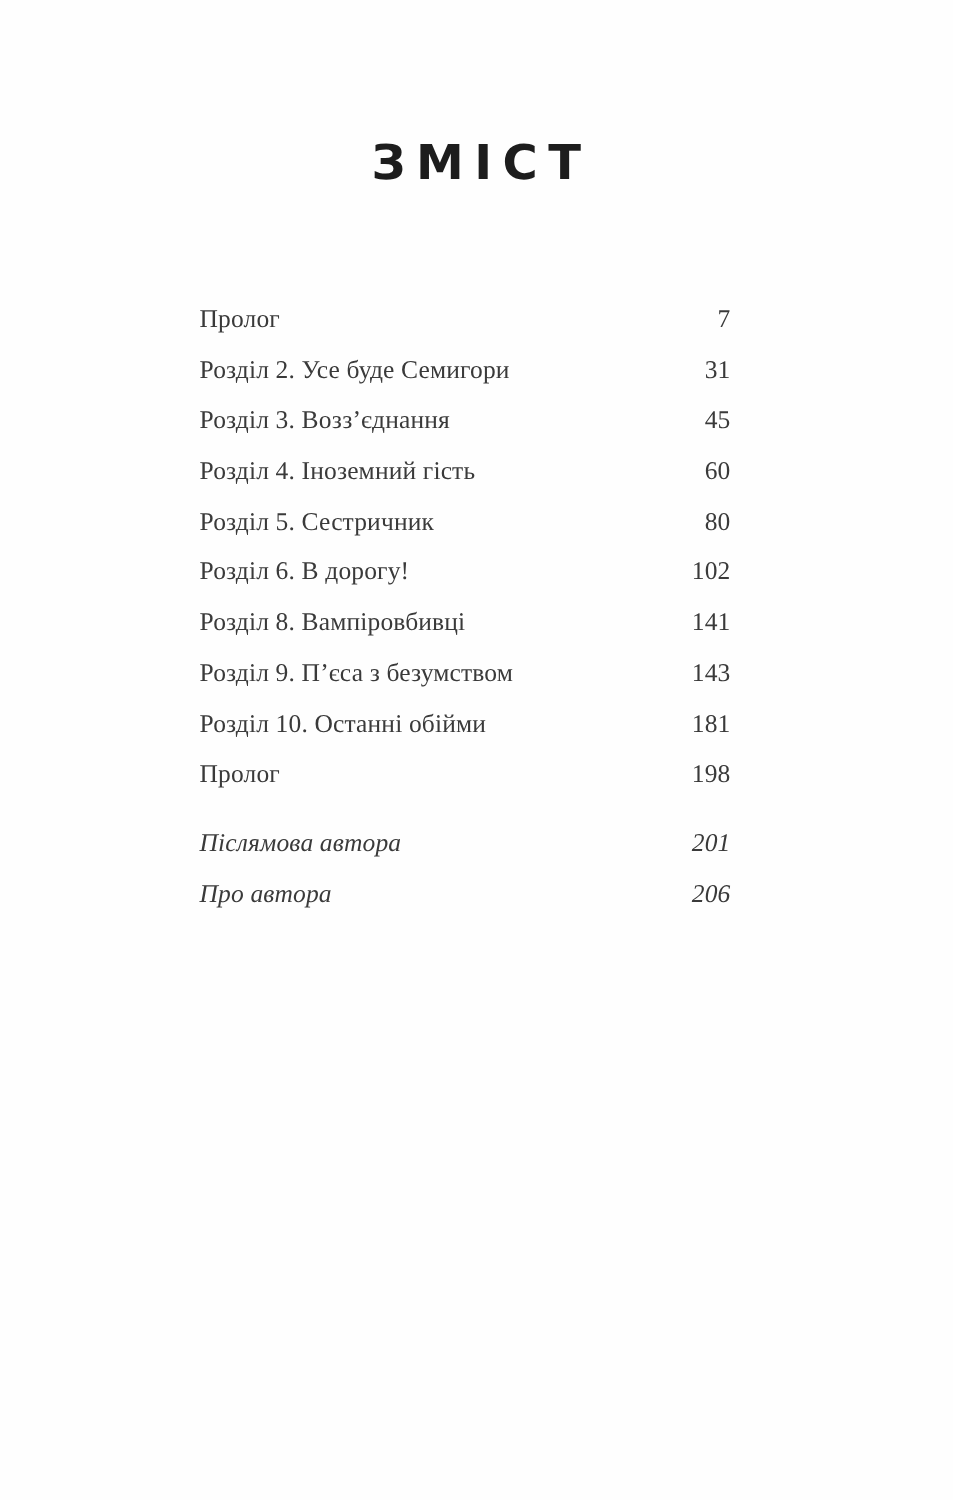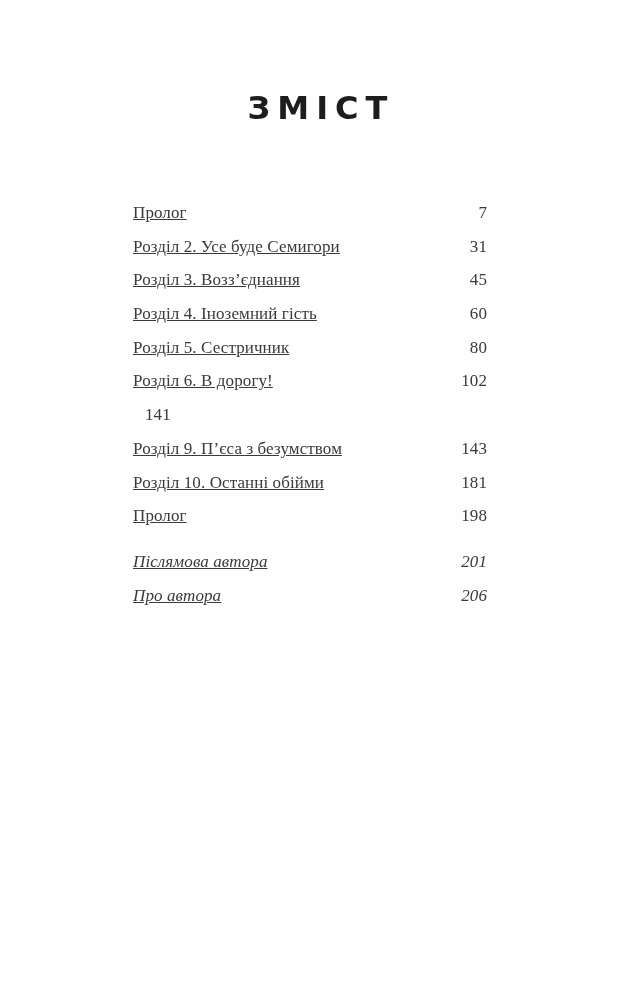--- a/index.html
+++ b/index.html
@@ -42,21 +42,20 @@
     justify-content: space-between;
     align-items: flex-start;
     font-size: 17px;
     line-height: 21px;
     color: #3a3a3a;
     letter-spacing: 0.1px;
   }
   .toc-row .label {
     text-align: left;
     white-space: nowrap;
-    text-decoration: underline;
   }
   .toc-row .pagenum {
     text-align: right;
     padding-left: 12px;
   }
   .toc-row.italic .label,
   .toc-row.italic .pagenum {
     font-style: italic;
     margin-top: 12px;
   }
@@ -93,20 +92,21 @@
     <span class="pagenum">80</span>
   </div>
 
   <div class="toc-row">
     <span class="label">Розділ 6. В дорогу!</span>
     <span class="pagenum">102</span>
   </div>
 
 
   <div class="toc-row">
+    <span class="label">Розділ 8. Вампіровбивці</span>
     <span class="pagenum">141</span>
   </div>
 
   <div class="toc-row">
     <span class="label">Розділ 9. П’єса з безумством</span>
     <span class="pagenum">143</span>
   </div>
 
   <div class="toc-row">
     <span class="label">Розділ 10. Останні обійми</span>

